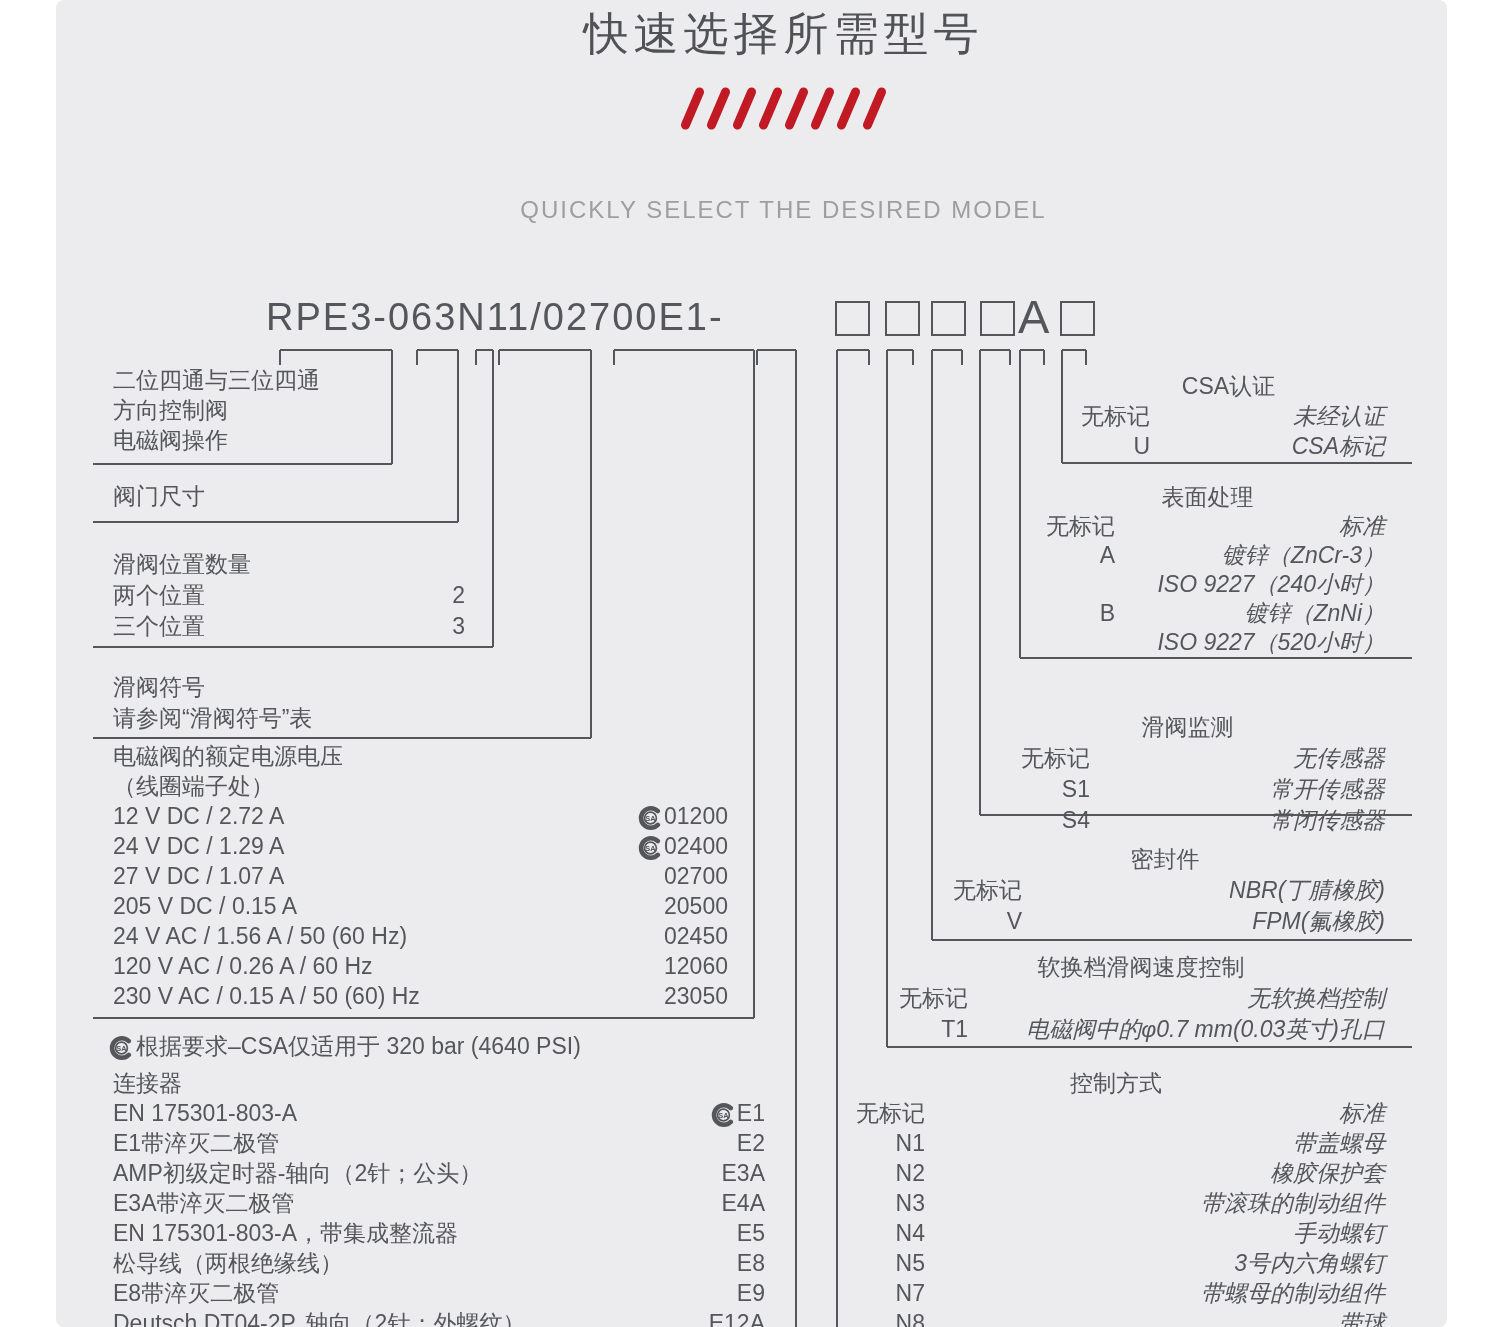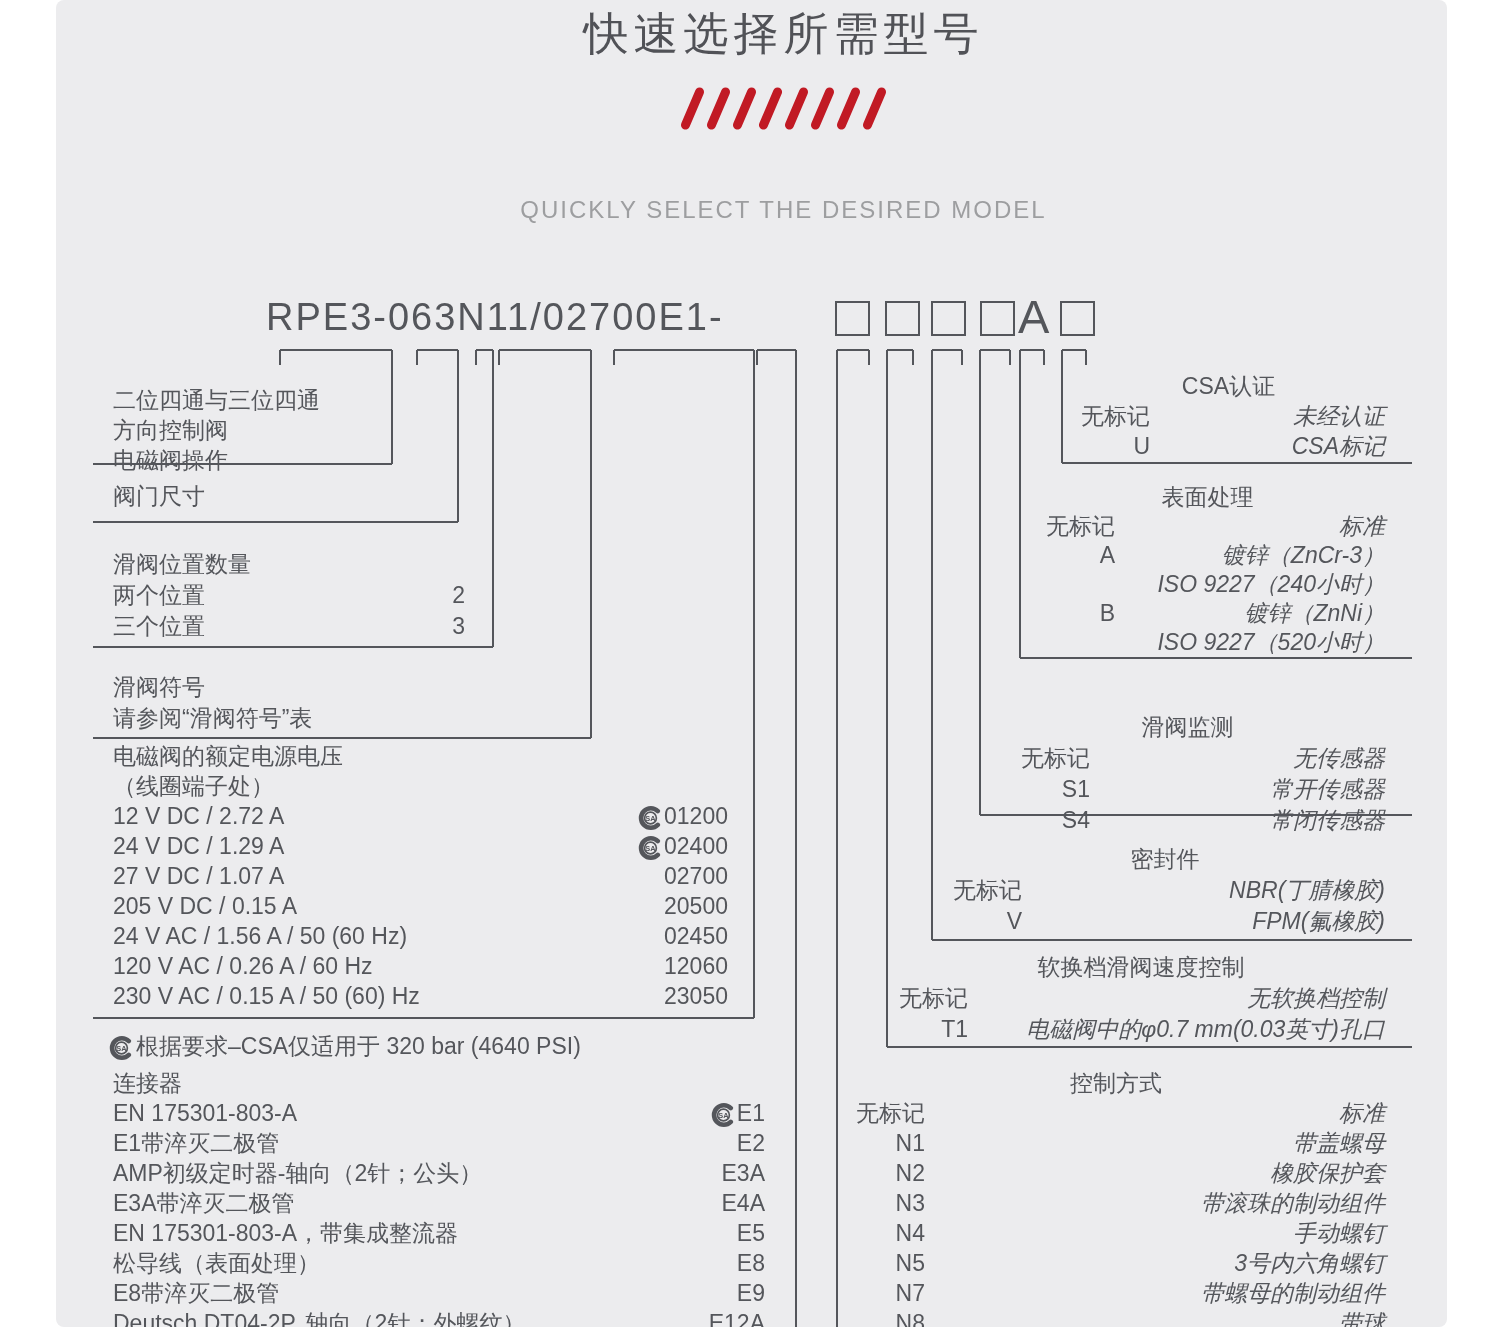--- a/index.html
+++ b/index.html
@@ -103,21 +103,21 @@
     <line x1="93" y1="738" x2="591" y2="738"></line>
     <line x1="93" y1="1018" x2="754" y2="1018"></line>
 
     <line x1="1062" y1="463" x2="1412" y2="463"></line>
     <line x1="1020" y1="658" x2="1412" y2="658"></line>
     <line x1="980" y1="815" x2="1412" y2="815"></line>
     <line x1="932" y1="940" x2="1412" y2="940"></line>
     <line x1="887" y1="1047" x2="1412" y2="1047"></line>
   </svg>
 
-  <div class="abs t23" style="left:113px;top:385px;">
+  <div class="abs t23" style="left:113px;top:367px;font-family:Liberation Mono, monospace;">
     <div>二位四通与三位四通</div>
     <div>方向控制阀</div>
     <div>电磁阀操作</div>
   </div>
 
   <div class="abs t23" style="left:113px;top:481px;">
     <div>阀门尺寸</div>
   </div>
 
   <div class="abs t23" style="left:113px;top:549px;width:352px;line-height:31px;">
@@ -224,21 +224,21 @@
     </div>
     <div class="lrow">
       <span class="lbl">E3A带淬灭二极管</span>
       <span class="lval">E4A</span>
     </div>
     <div class="lrow">
       <span class="lbl">EN 175301-803-A，带集成整流器</span>
       <span class="lval">E5</span>
     </div>
     <div class="lrow">
-      <span class="lbl">松导线（表面处理）</span>
+      <span class="lbl">松导线（两根绝缘线）</span>
       <span class="lval">E8</span>
     </div>
     <div class="lrow">
       <span class="lbl">E8带淬灭二极管</span>
       <span class="lval">E9</span>
     </div>
     <div class="lrow">
       <span class="lbl">Deutsch DT04-2P, 轴向（2针；外螺纹）</span>
       <span class="lval">E12A</span>
     </div>

